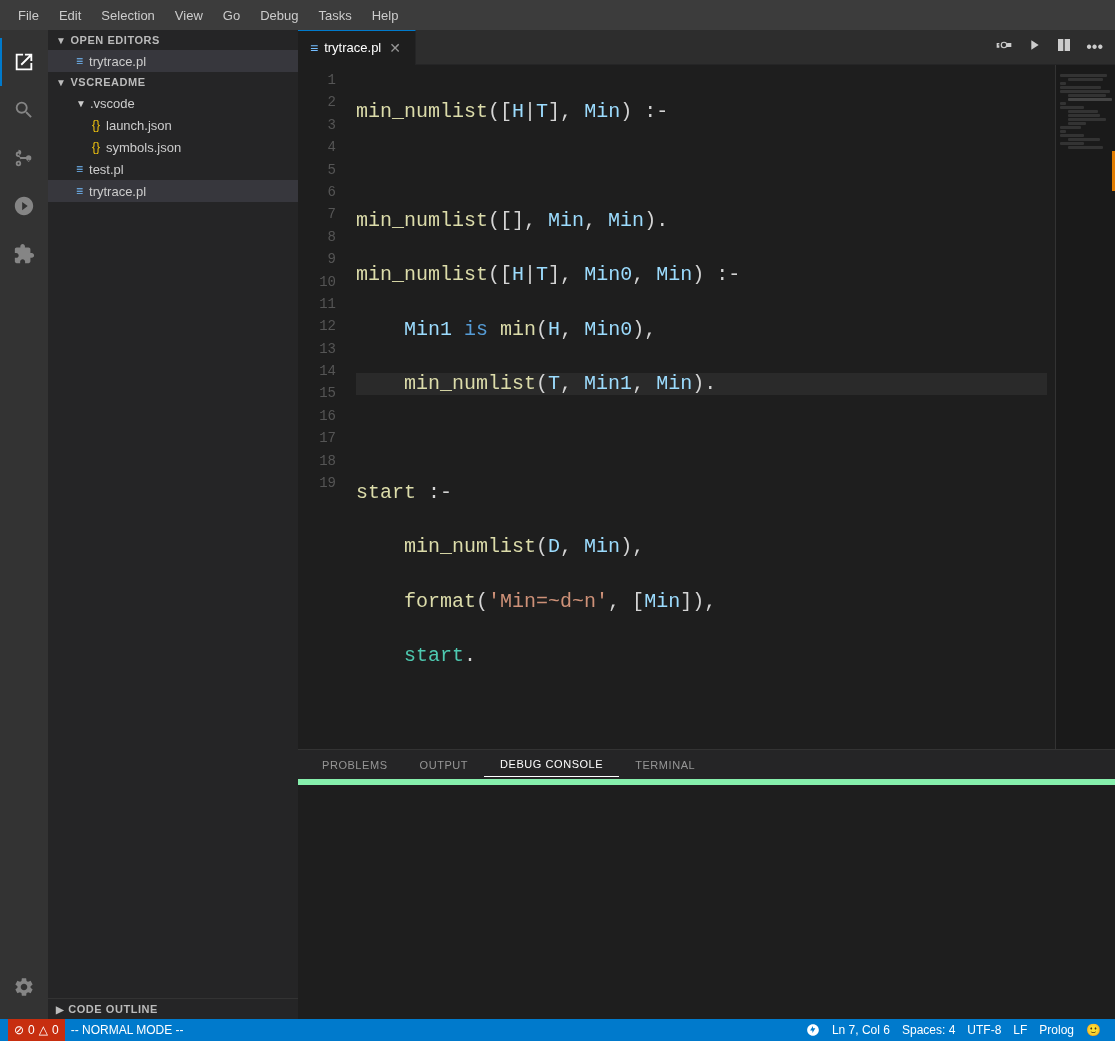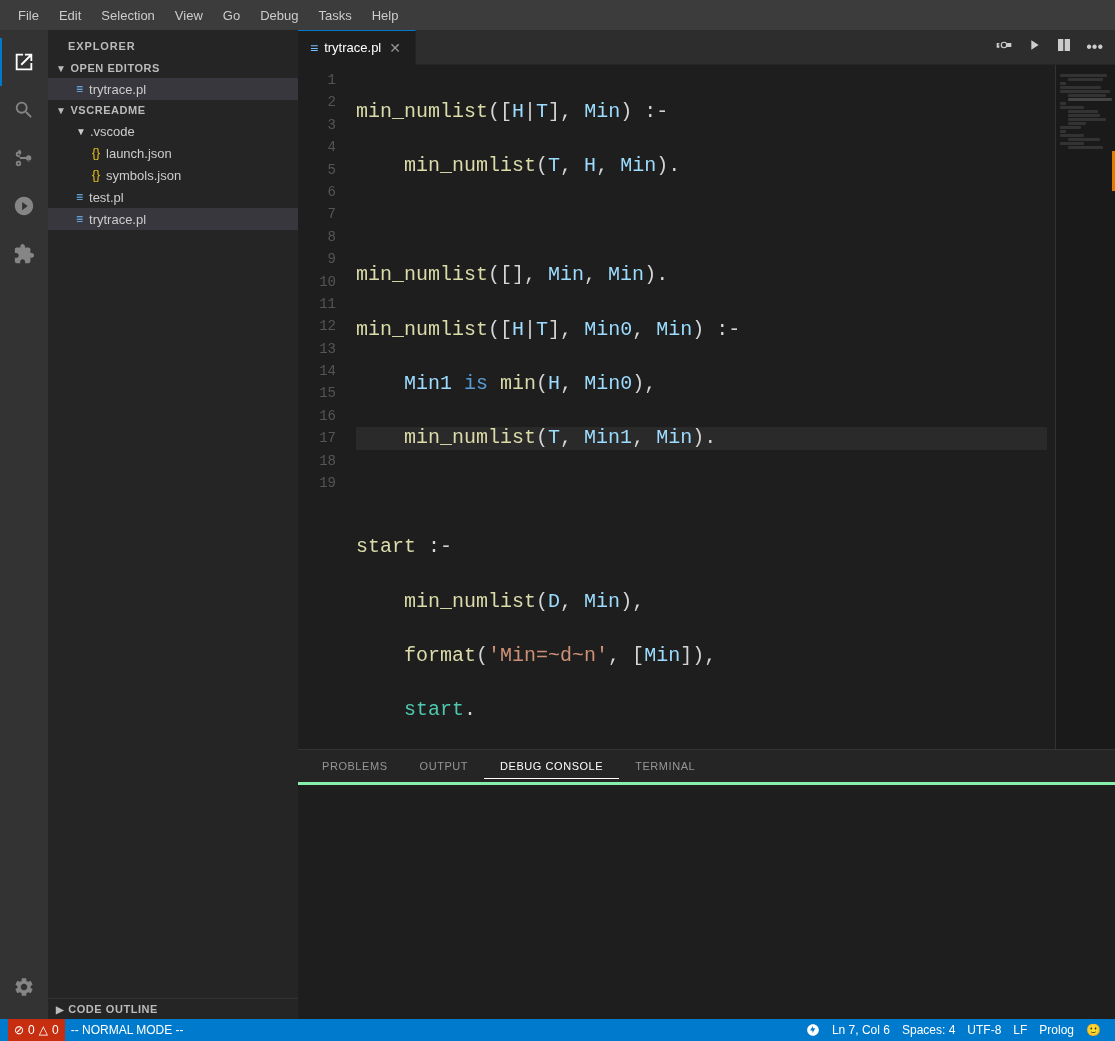--- a/index.html
+++ b/index.html
@@ -265,21 +265,21 @@
     #panel {
       height: 270px;
       display: flex;
       flex-direction: column;
       border-top: 1px solid #333;
       flex-shrink: 0;
     }
     #panel-tabs {
       display: flex;
       background: #252526;
-      border-bottom: 3px solid #86efac;
+      border-bottom: 6px solid #86efac;
       height: 35px;
       align-items: center;
       padding: 0 8px;
     }
     .panel-tab {
       padding: 6px 16px;
       font-size: 11px;
       color: #969696;
       cursor: pointer;
       text-transform: uppercase;
@@ -364,21 +364,20 @@
     <div id="activity-bar-bottom">
       <div class="activity-icon" title="Settings">
         <svg width="22" height="22" viewBox="0 0 24 24" fill="currentColor">
             <path d="M19.14 12.94c.04-.3.06-.61.06-.94 0-.32-.02-.64-.07-.94l2.03-1.58c.18-.14.23-.41.12-.61l-1.92-3.32c-.12-.22-.37-.29-.59-.22l-2.39.96c-.5-.38-1.03-.7-1.62-.94l-.36-2.54c-.04-.24-.24-.41-.48-.41h-3.84c-.24 0-.43.17-.47.41l-.36 2.54c-.59.24-1.13.57-1.62.94l-2.39-.96c-.22-.08-.47 0-.59.22L2.74 8.87c-.12.21-.08.47.12.61l2.03 1.58c-.05.3-.09.63-.09.94s.02.64.07.94l-2.03 1.58c-.18.14-.23.41-.12.61l1.92 3.32c.12.22.37.29.59.22l2.39-.96c.5.38 1.03.7 1.62.94l.36 2.54c.05.24.24.41.48.41h3.84c.24 0 .44-.17.47-.41l.36-2.54c.59-.24 1.13-.56 1.62-.94l2.39.96c.22.08.47 0 .59-.22l1.92-3.32c.12-.22.07-.47-.12-.61l-2.01-1.58zM12 15.6c-1.98 0-3.6-1.62-3.6-3.6s1.62-3.6 3.6-3.6 3.6 1.62 3.6 3.6-1.62 3.6-3.6 3.6z"></path>
           </svg>
       </div>
     </div>
   </div>
 
   <div id="sidebar">
-    <div id="sidebar-header">EXPLORER</div>
 
     <div class="sidebar-section-header">
       <span class="chevron">▼</span>
       <span>OPEN EDITORS</span>
     </div>
     <div class="sidebar-file active">
       <span class="file-icon">≡</span>
       <span>trytrace.pl</span>
     </div>
 
@@ -461,21 +460,20 @@
           <div>13</div>
           <div>14</div>
           <div>15</div>
         <div>16</div>
           <div>17</div>
           <div>18</div>
           <div>19</div>
       </div>
       <div id="code-content">
 <span class="code-line"><span class="pred">min_numlist</span><span class="punct">([</span><span class="var">H</span><span class="punct">|</span><span class="var">T</span><span class="punct">],</span> <span class="var">Min</span><span class="punct">)</span> <span class="op">:-</span></span>
-<span class="code-line">    <span class="pred">min_numlist</span><span class="punct">(</span><span class="var">T</span><span class="punct">,</span> <span class="var">H</span><span class="punct">,</span> <span class="var">Min</span><span class="punct">).</span></span>
 <span class="code-line"></span>
 <span class="code-line"><span class="pred">min_numlist</span><span class="punct">([],</span> <span class="var">Min</span><span class="punct">,</span> <span class="var">Min</span><span class="punct">).</span></span>
 <span class="code-line"><span class="pred">min_numlist</span><span class="punct">([</span><span class="var">H</span><span class="punct">|</span><span class="var">T</span><span class="punct">],</span> <span class="var">Min0</span><span class="punct">,</span> <span class="var">Min</span><span class="punct">)</span> <span class="op">:-</span></span>
 <span class="code-line">    <span class="var">Min1</span> <span class="kw">is</span> <span class="fn">min</span><span class="punct">(</span><span class="var">H</span><span class="punct">,</span> <span class="var">Min0</span><span class="punct">),</span></span>
 <span class="code-line highlighted">    <span class="pred">min_numlist</span><span class="punct">(</span><span class="var">T</span><span class="punct">,</span> <span class="var">Min1</span><span class="punct">,</span> <span class="var">Min</span><span class="punct">).</span></span>
 <span class="code-line"></span>
 <span class="code-line"><span class="pred">start</span> <span class="op">:-</span></span>
 <span class="code-line">    <span class="pred">min_numlist</span><span class="punct">(</span><span class="var">D</span><span class="punct">,</span> <span class="var">Min</span><span class="punct">),</span></span>
 <span class="code-line">    <span class="pred">format</span><span class="punct">(</span><span class="str">'Min=~d~n'</span><span class="punct">,</span> <span class="punct">[</span><span class="var">Min</span><span class="punct">]),</span></span>
 <span class="code-line">    <span class="atom">start</span><span class="punct">.</span></span>

